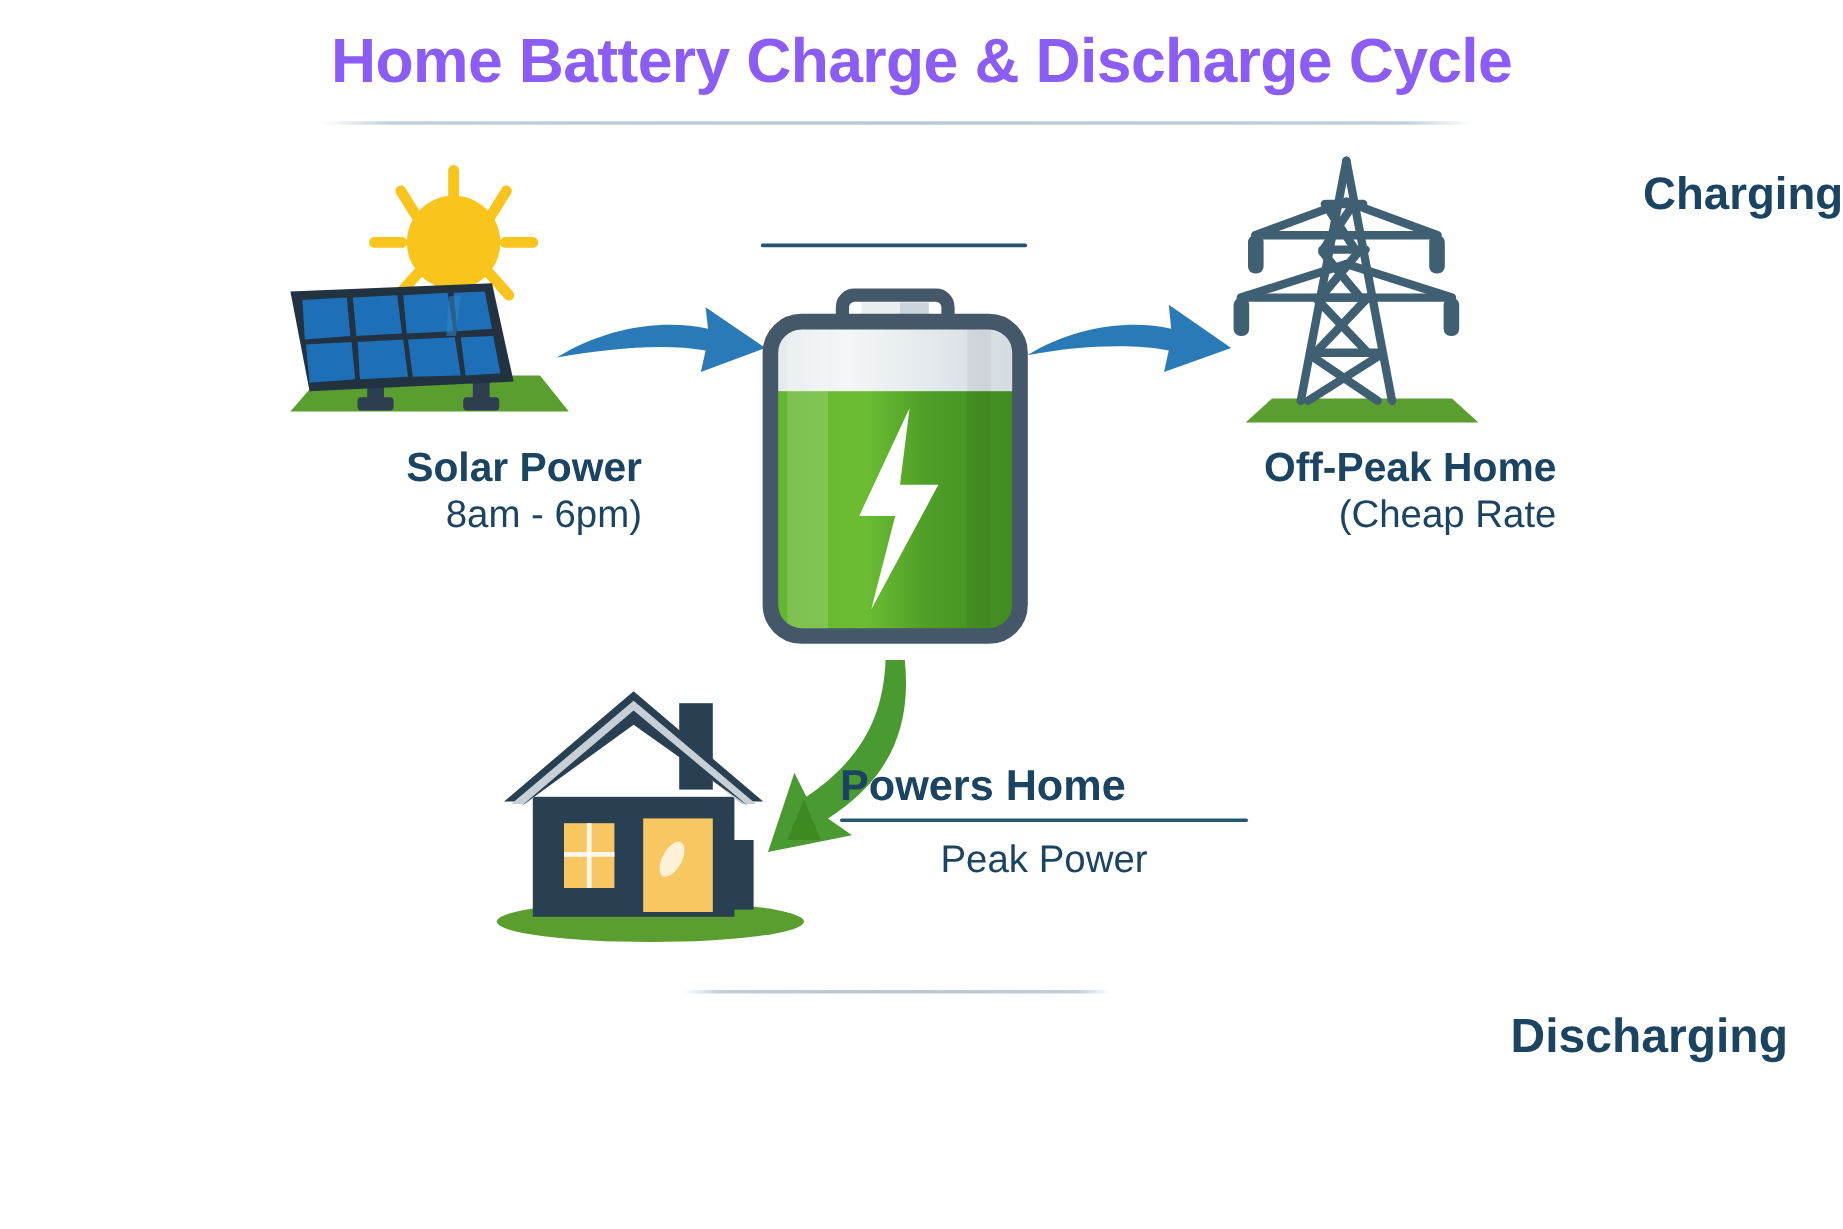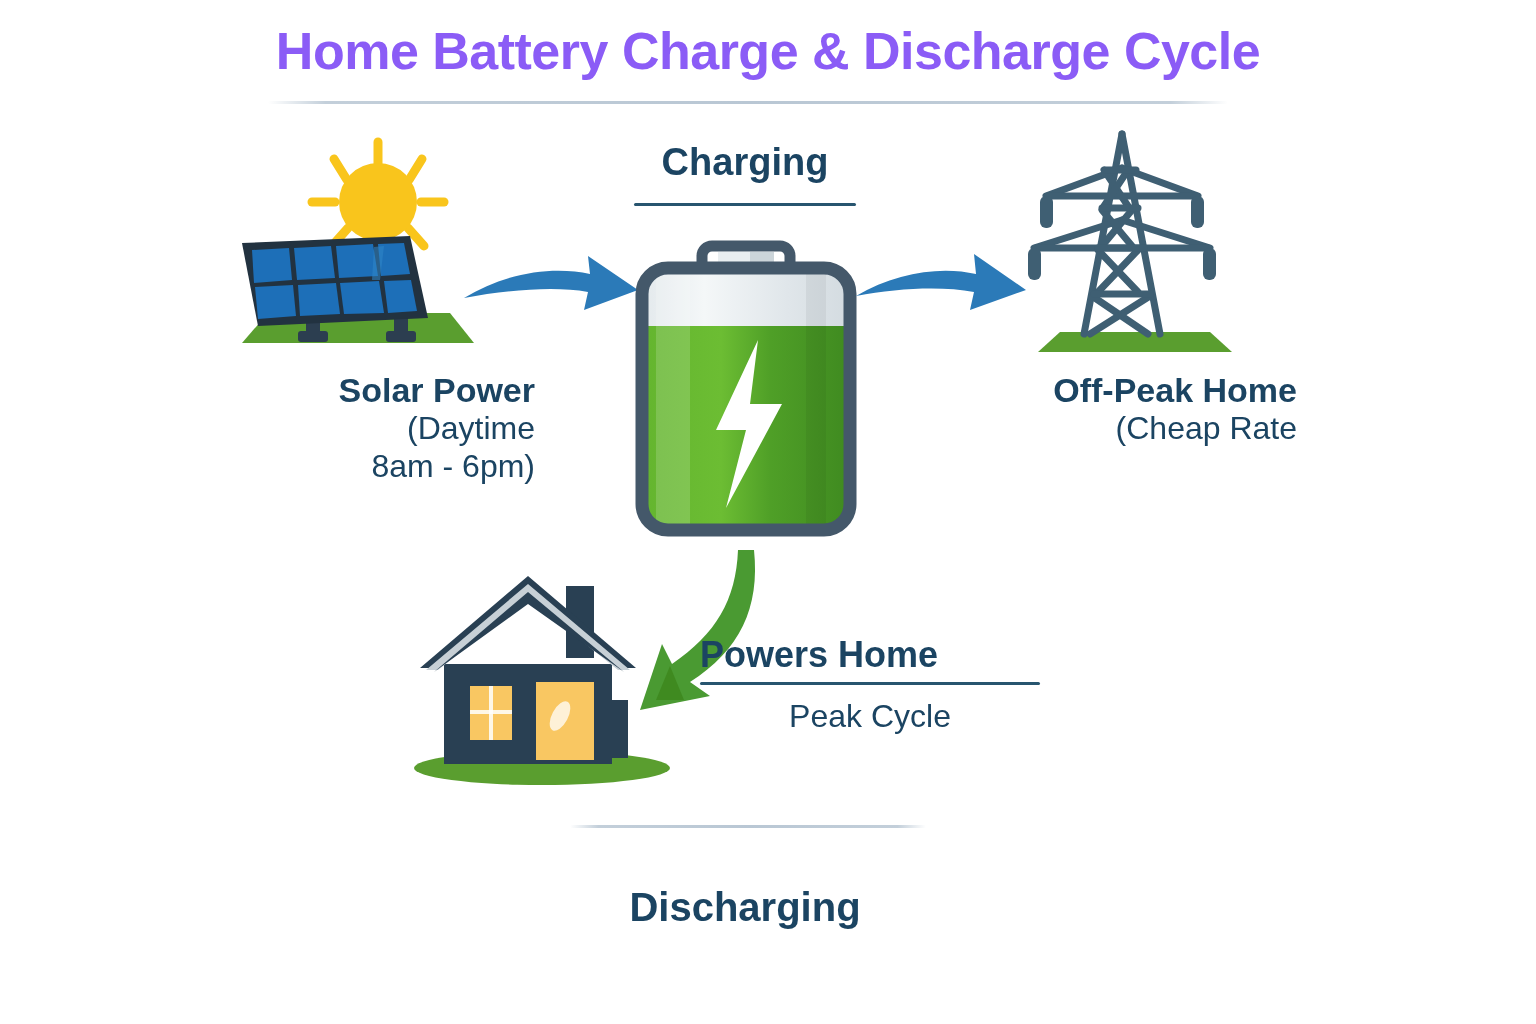--- a/index.html
+++ b/index.html
@@ -47,22 +47,23 @@
   .section-label {
     position: absolute;
     color: #1b4462;
     font-weight: bold;
     white-space: nowrap;
   }
   #charging-label {
     left: 0px;
     top: 141px;
     width: 1490px;
-    text-align: center;
+    text-align: right;
     font-size: 38px;
+    padding-left: 46px;
   }
   #charging-rule {
     position: absolute;
     left: 634px;
     top: 203px;
     width: 222px;
     height: 3px;
     background: #27556f;
     border-radius: 2px;
   }
@@ -72,23 +73,22 @@
     top: 825px;
     width: 356px;
     height: 3px;
     background: linear-gradient(to right, #ffffff 0%, #c3cfda 8%, #b9c7d4 50%, #c3cfda 92%, #ffffff 100%);
     border-radius: 2px;
   }
   #discharging-label {
     left: 0px;
     top: 842px;
     width: 1490px;
-    text-align: center;
+    text-align: right;
     font-size: 40px;
-    margin-top: 43px;
   }
 
   
   .caption {
     position: absolute;
     text-align: right;
     color: #1b4462;
     line-height: 1.18;
   }
   .caption .cap-title {
@@ -193,21 +193,20 @@
         <polygon points="112,155 151,153 156,185 116,186"></polygon>
         <polygon points="156,153 183,152 189,183 160,185"></polygon>
       </g>
 
       <polygon points="146,119 156,118 152,152 144,152" fill="#2f86c9" opacity="0.55"></polygon>
     </svg>
   </div>
 
   <div class="caption" id="solar-caption">
     <span class="cap-title">Solar Power</span>
-    <span class="cap-sub">(Daytime</span>
     <span class="cap-sub">8am - 6pm)</span>
   </div>
 
   <div class="graphic" id="arrow-left">
     <svg width="190" height="86" viewBox="0 0 190 86" xmlns="http://www.w3.org/2000/svg">
       <path d="M6,50 C48,24 96,18 132,26 L130,8 L180,42 L126,62 L130,44 C96,38 50,42 6,50 Z" fill="#2b7ab8"></path>
     </svg>
   </div>
 
   <div class="graphic" id="battery-graphic">
@@ -328,19 +327,19 @@
       <rect x="128" y="124" width="58" height="78" fill="#f9c762"></rect>
       <ellipse cx="152" cy="158" rx="8" ry="16" fill="#ffffff" opacity="0.75" transform="rotate(28 152 158)"></ellipse>
 
       <polygon points="262,108 276,142 248,142" fill="#3f8a20"></polygon>
     </svg>
   </div>
 
   <div class="section-label" id="powers-home-label">Powers Home</div>
   <div id="powers-home-rule"></div>
   <div id="powers-home-sub">
-    <span>Peak Cycle</span>
+    <span>Peak Power</span>
   </div>
 
   <div id="discharging-rule"></div>
   <div class="section-label" id="discharging-label">Discharging</div>
 
 </div>
 
 </body></html>

